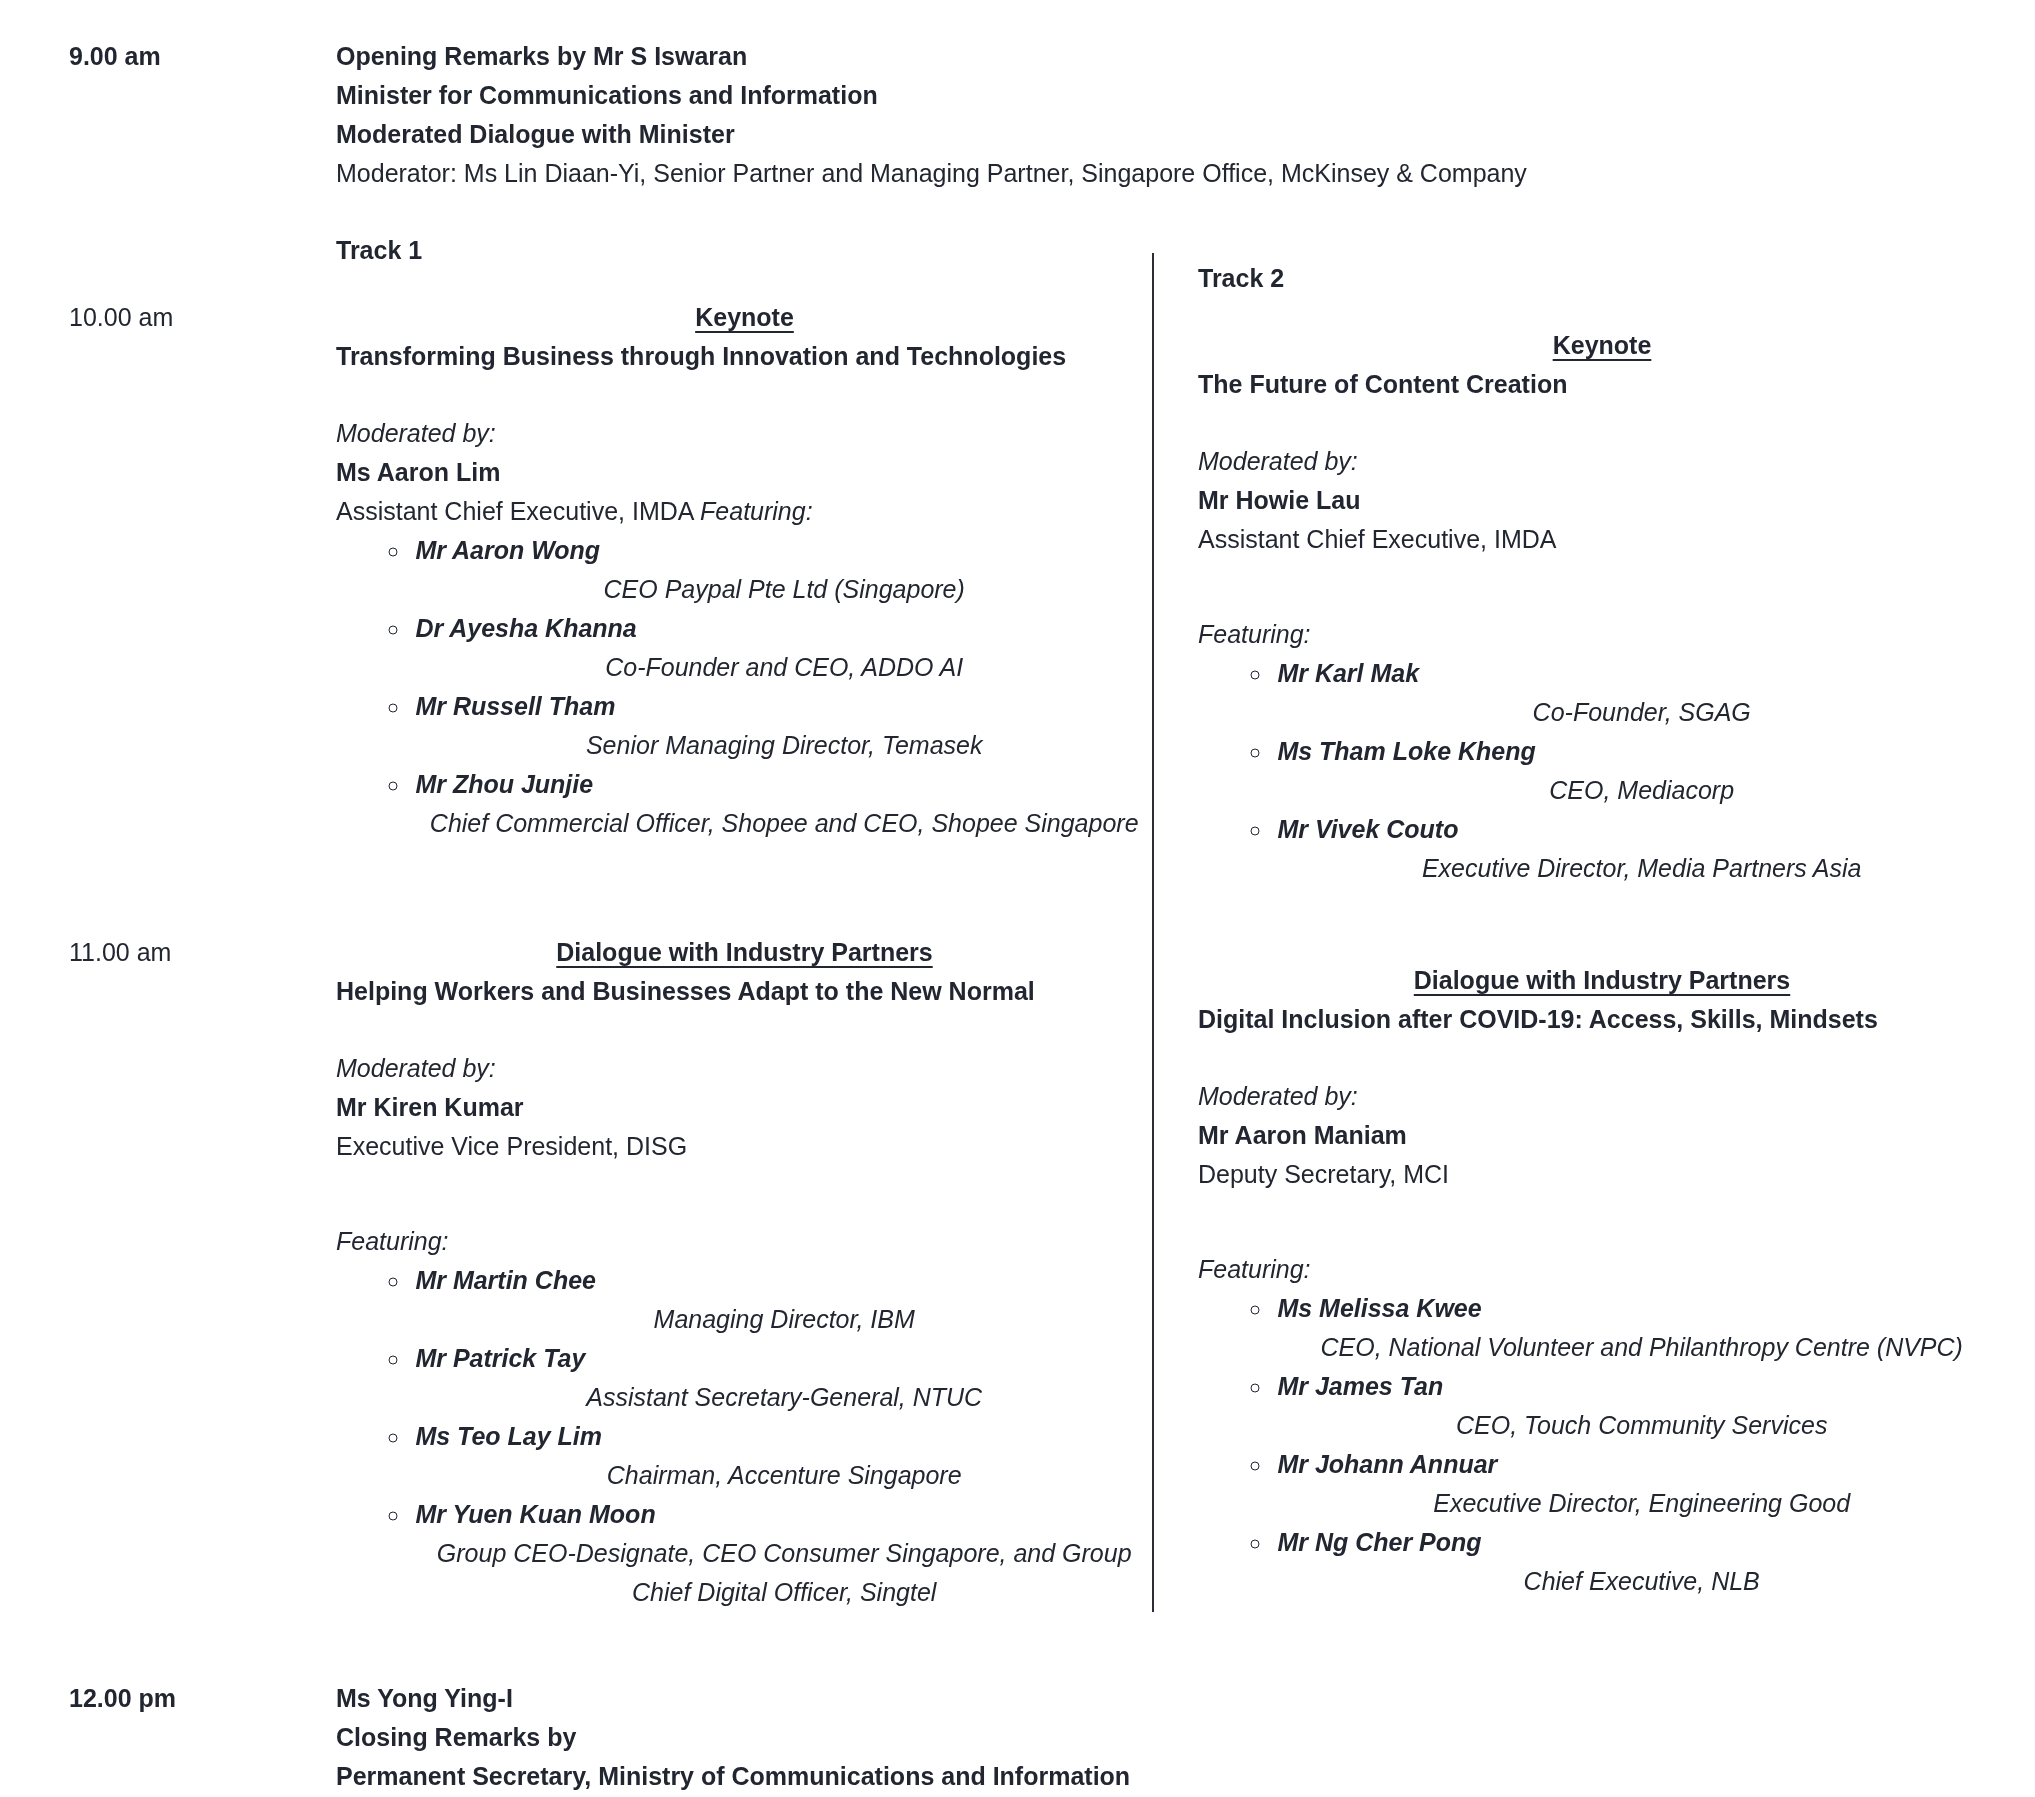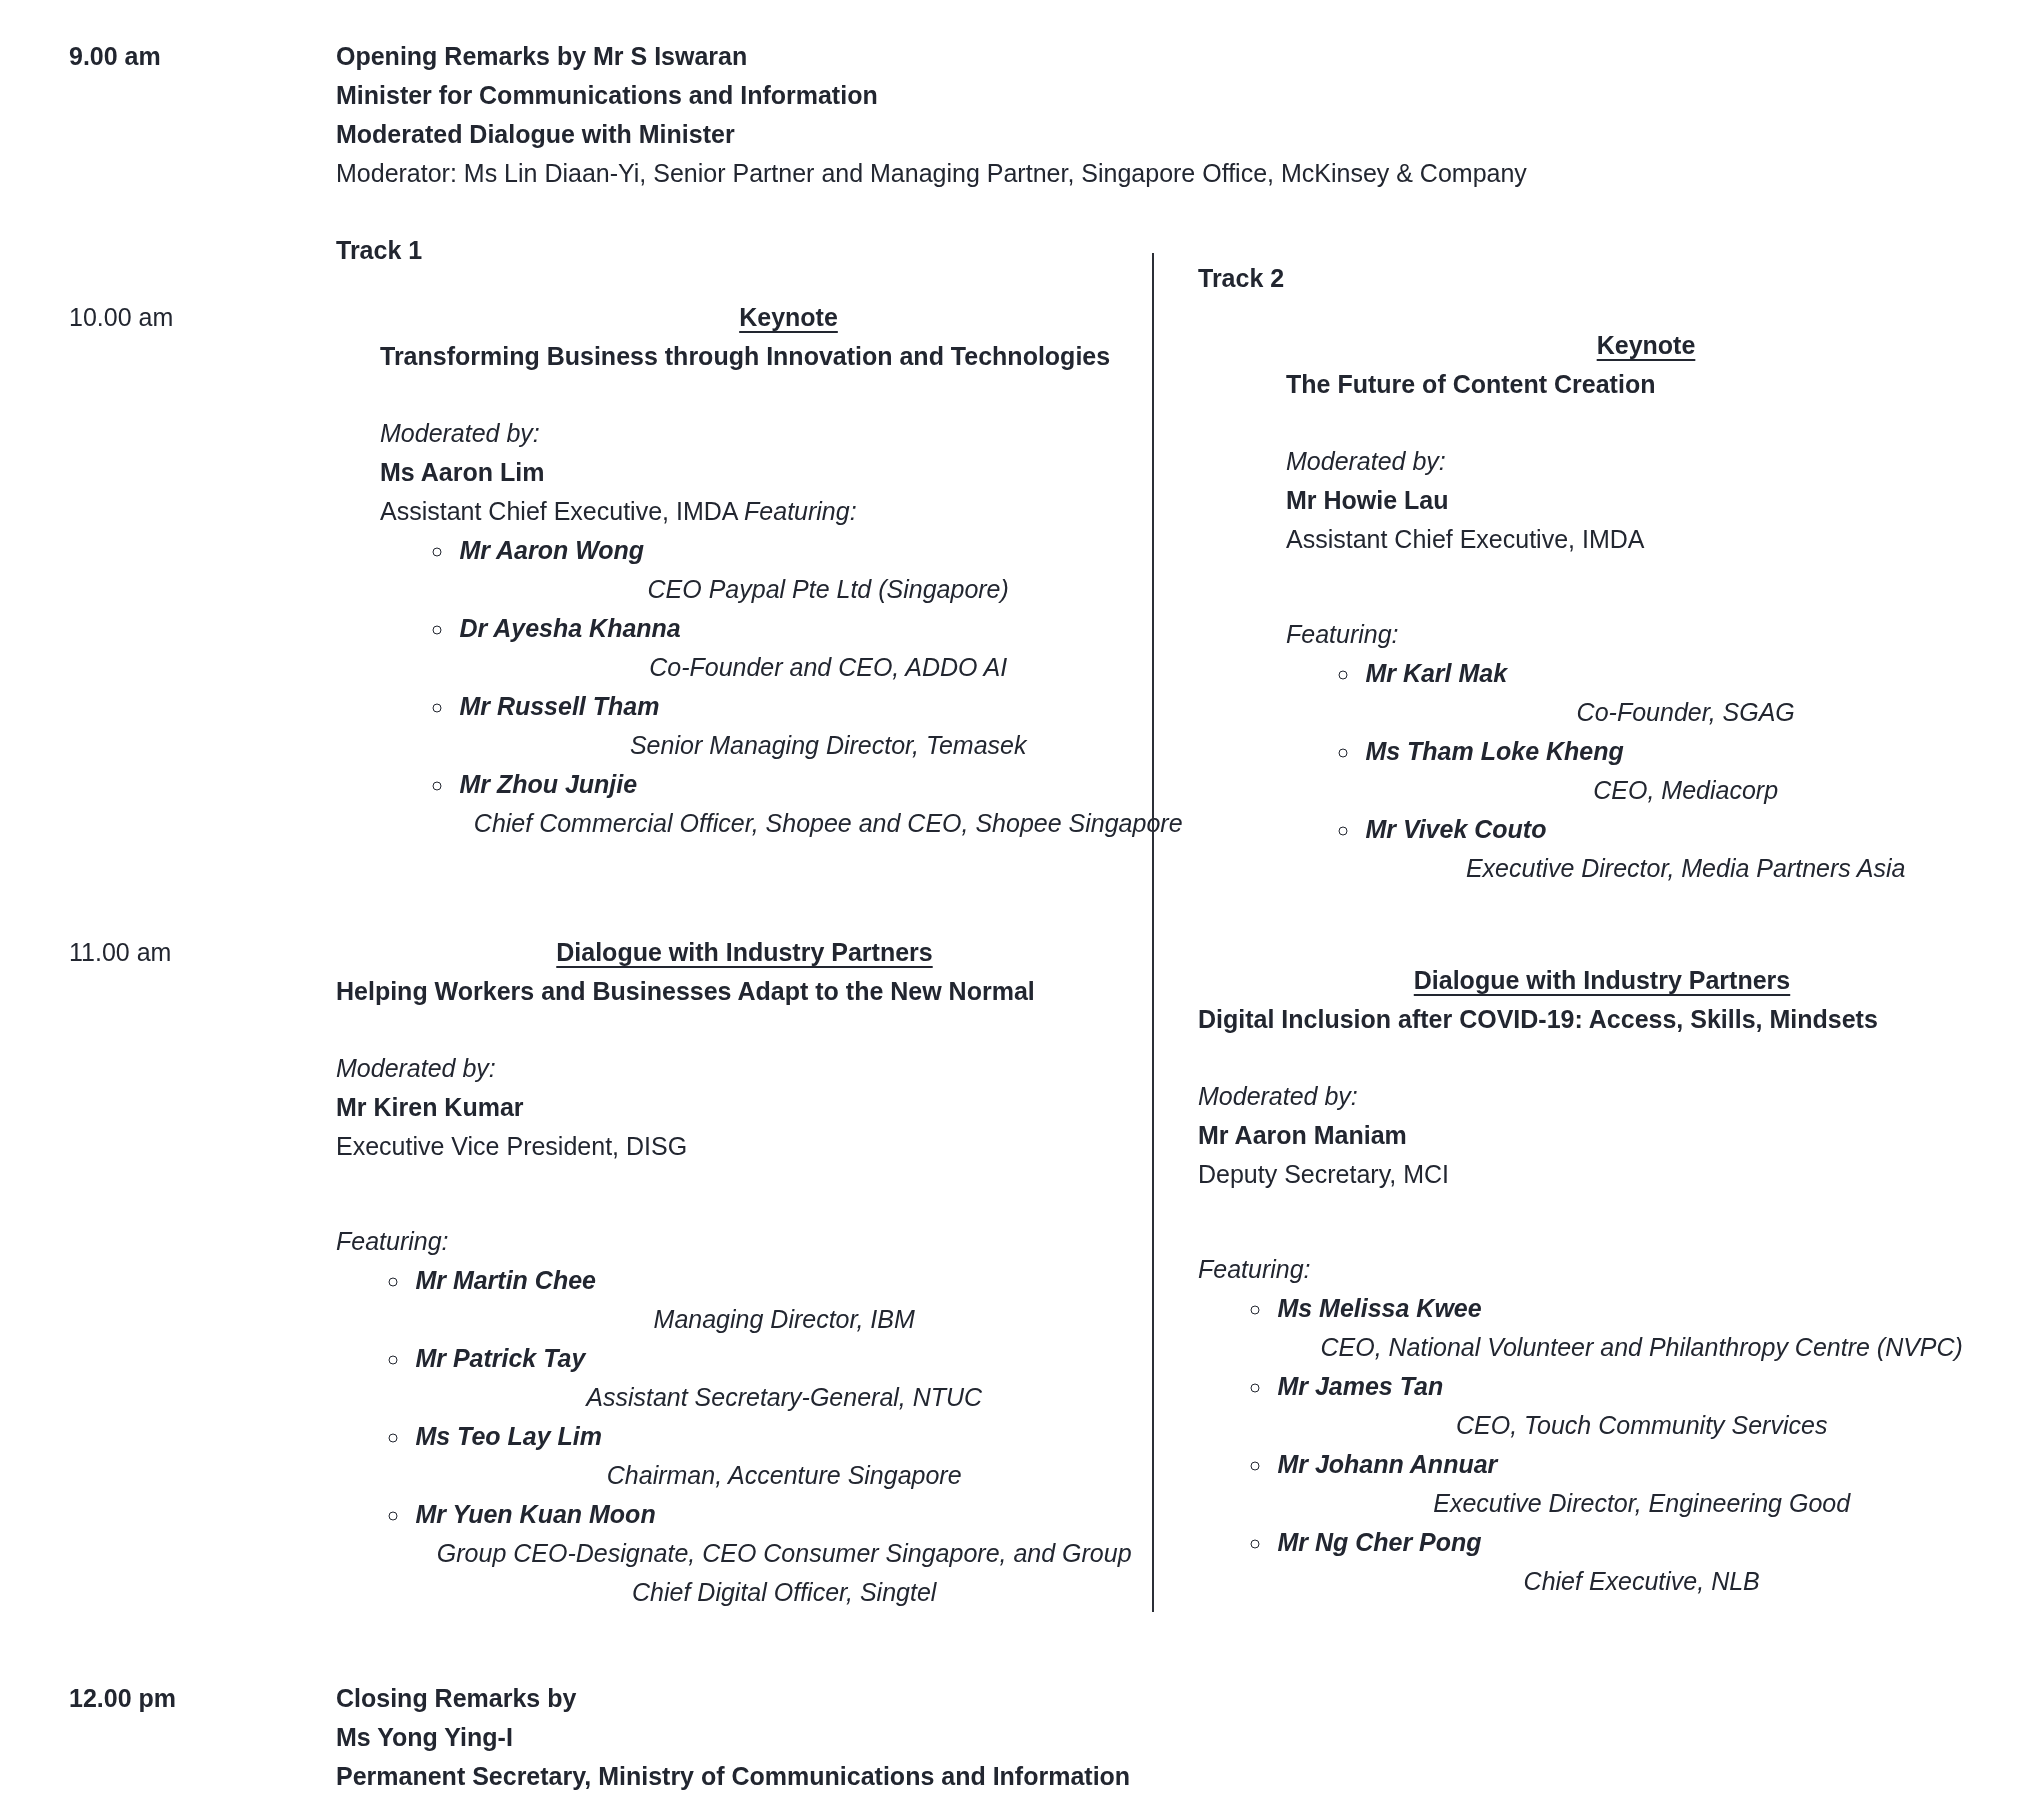--- a/index.html
+++ b/index.html
@@ -42,21 +42,21 @@
   .track2-cell { padding-left: 45px; margin-top: 28px; }
   .tracks { position: relative; margin-top: 38px; }
   .track-divider {
     position: absolute;
     left: 1083px;
     top: 22px;
     bottom: 0;
     width: 2.2px;
     background: #2b2e36;
   }
-  .session-10 { margin-top: 0; gap: 44px; }
+  .session-10 { margin-top: 0; }
   .session-11 { margin-top: 45px; }
   .mod-dialogue-block { }
   .moderated-label { margin-top: 38px; }
   .featuring-standalone { margin-top: 56px; }
   .closing-block { margin-top: 67px; }
   ul.speakers {
     margin: 0;
     padding-left: 75px;
     list-style-type: circle;
   }
@@ -198,20 +198,20 @@
               <div class="speaker-title">Chief Executive, NLB</div>
             </li>
           </ul>
       </div>
     </div>
   </div>
 
   <div class="grid2 closing-block">
     <div class="time-label bold">12.00 pm</div>
     <div>
+      <div class="bold">Ms Yong Ying-I</div>
       <div class="bold">Closing Remarks by</div>
-      <div class="bold">Ms Yong Ying-I</div>
       <div class="bold">Permanent Secretary, Ministry of Communications and Information</div>
     </div>
   </div>
 
 </div>
 
 
 </body></html>

